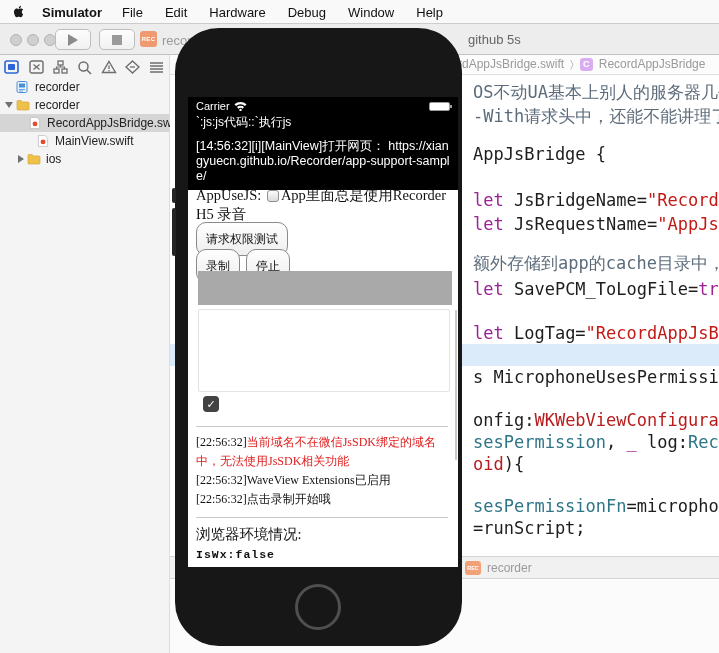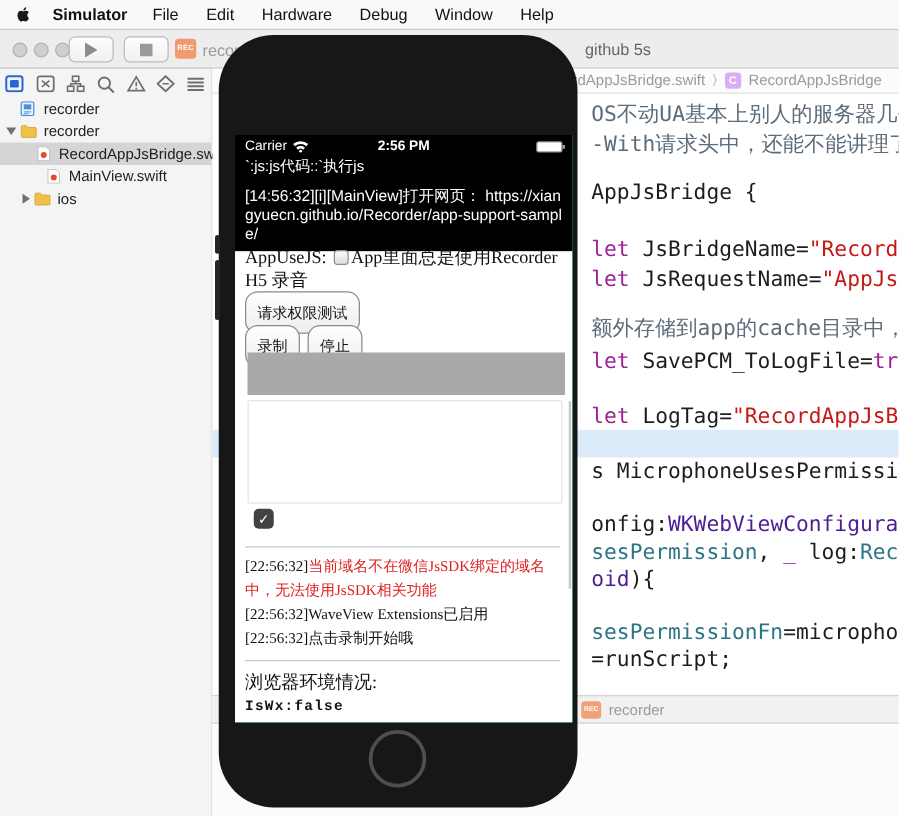--- a/index.html
+++ b/index.html
@@ -49,36 +49,36 @@
   .bc-inner { position:absolute; left:260px; top:2px; display:flex; align-items:center; gap:6px;
     font-size:12px; color:#9a9a9a; white-space:nowrap; }
   .bc-sep { color:#b5b5b5; font-size:11px; }
   .bc-badge { width:13px; height:13px; border-radius:3px; background:#d9aef0; color:#fff;
     font-size:9px; font-weight:bold; display:flex; align-items:center; justify-content:center; }
   .code-area { position:absolute; left:0; top:20px; right:0; bottom:97px; overflow:hidden; }
   .code-line { position:absolute; left:303px; white-space:pre;
     font-family:"DejaVu Sans Mono", monospace; font-size:17px; line-height:22px; color:#1d1d1d; }
   .hl-line { position:absolute; left:0; right:0; height:22px; background:#dcebfa; }
   .tok-c { color:#5d6c7b; } .tok-k { color:#9b2393; } .tok-s { color:#c41a16; }
-  .tok-t { color:#4c1d95; } .tok-m { color:#2e7587; } .tok-p { color:#1d1d1d; }
+  .tok-t { color:#b91c1c; } .tok-m { color:#2e7587; } .tok-p { color:#1d1d1d; }
 
   
   .debugbar { position:absolute; left:0; right:0; top:501px; height:23px; background:#f1f1f1;
     border-top:1px solid #d4d4d4; border-bottom:1px solid #d4d4d4; display:flex; align-items:center; }
   .db-handle { width:1px; height:11px; background:#c2c2c2; margin-right:2px; }
   .db-rec { width:16px; height:14px; border-radius:3px; background:#f0a177; color:#fff; font-size:5.5px;
     font-weight:bold; display:flex; align-items:center; justify-content:center; margin:0 6px 0 8px; }
   .db-label { font-size:12px; color:#9a9a9a; }
   .console-area { position:absolute; left:0; right:0; top:525px; bottom:0; background:#fbfbfb; }
 
   
   .simulator { position:absolute; left:175px; top:28px; width:287px; height:618px;
     background:#171717; border-radius:44px; z-index:40; }
   .hw-tab { position:absolute; left:-3px; width:4px; background:#242424; border-radius:2px; }
-  .screen { position:absolute; left:13px; top:80px; width:270px; height:470px; background:#22c55e; overflow:hidden; }
+  .screen { position:absolute; left:13px; top:69px; width:270px; height:470px; background:#5eead4; overflow:hidden; }
 
   
   .scr-console { position:absolute; left:0; top:0; width:270px; height:93px; background:#000; color:#fff; }
   .statusbar { position:absolute; left:0; top:2px; width:100%; height:14px; font-size:11px; }
   .sb-carrier { position:absolute; left:8px; top:1px; display:flex; gap:4px; align-items:center; }
   .sb-time { position:absolute; left:0; right:0; top:1px; text-align:center; font-weight:bold; }
   .sb-batt { position:absolute; right:8px; top:3px; width:21px; height:9px; border:1px solid #9a9a9a;
     border-radius:2px; background:#fff; }
   .sb-batt:after { content:""; position:absolute; right:-3px; top:2px; width:2px; height:3px; background:#9a9a9a; }
   .js-line { position:absolute; left:8px; top:17px; font-size:12px; font-weight:500; }
@@ -284,21 +284,20 @@
     <div class="scr-console">
       <div class="statusbar">
         <div class="sb-carrier">
           <span>Carrier</span>
           <svg width="13" height="10" viewBox="0 0 13 10">
             <path d="M0.5 3.2 A9 9 0 0 1 12.5 3.2 L11 5 A6.8 6.8 0 0 0 2 5 Z" fill="#fff"></path>
             <path d="M3 6.1 A5 5 0 0 1 10 6.1 L8.6 7.8 A3 3 0 0 0 4.4 7.8 Z" fill="#fff"></path>
             <circle cx="6.5" cy="9" r="1.2" fill="#fff"></circle>
           </svg>
         </div>
-        <div class="sb-time">2:56 PM</div>
         <div class="sb-batt"></div>
       </div>
       <div class="js-line">`:js:js代码::`执行js</div>
       <div class="open-log">[14:56:32][i][MainView]打开网页： https://xiangyuecn.github.io/Recorder/app-support-sample/</div>
     </div>
 
     <div class="webarea">
       <div class="appusejs">
         <span>AppUseJS: </span><span class="cb-unchecked"></span><span>App里面总是使用Recorder H5 录音</span>
       </div>

